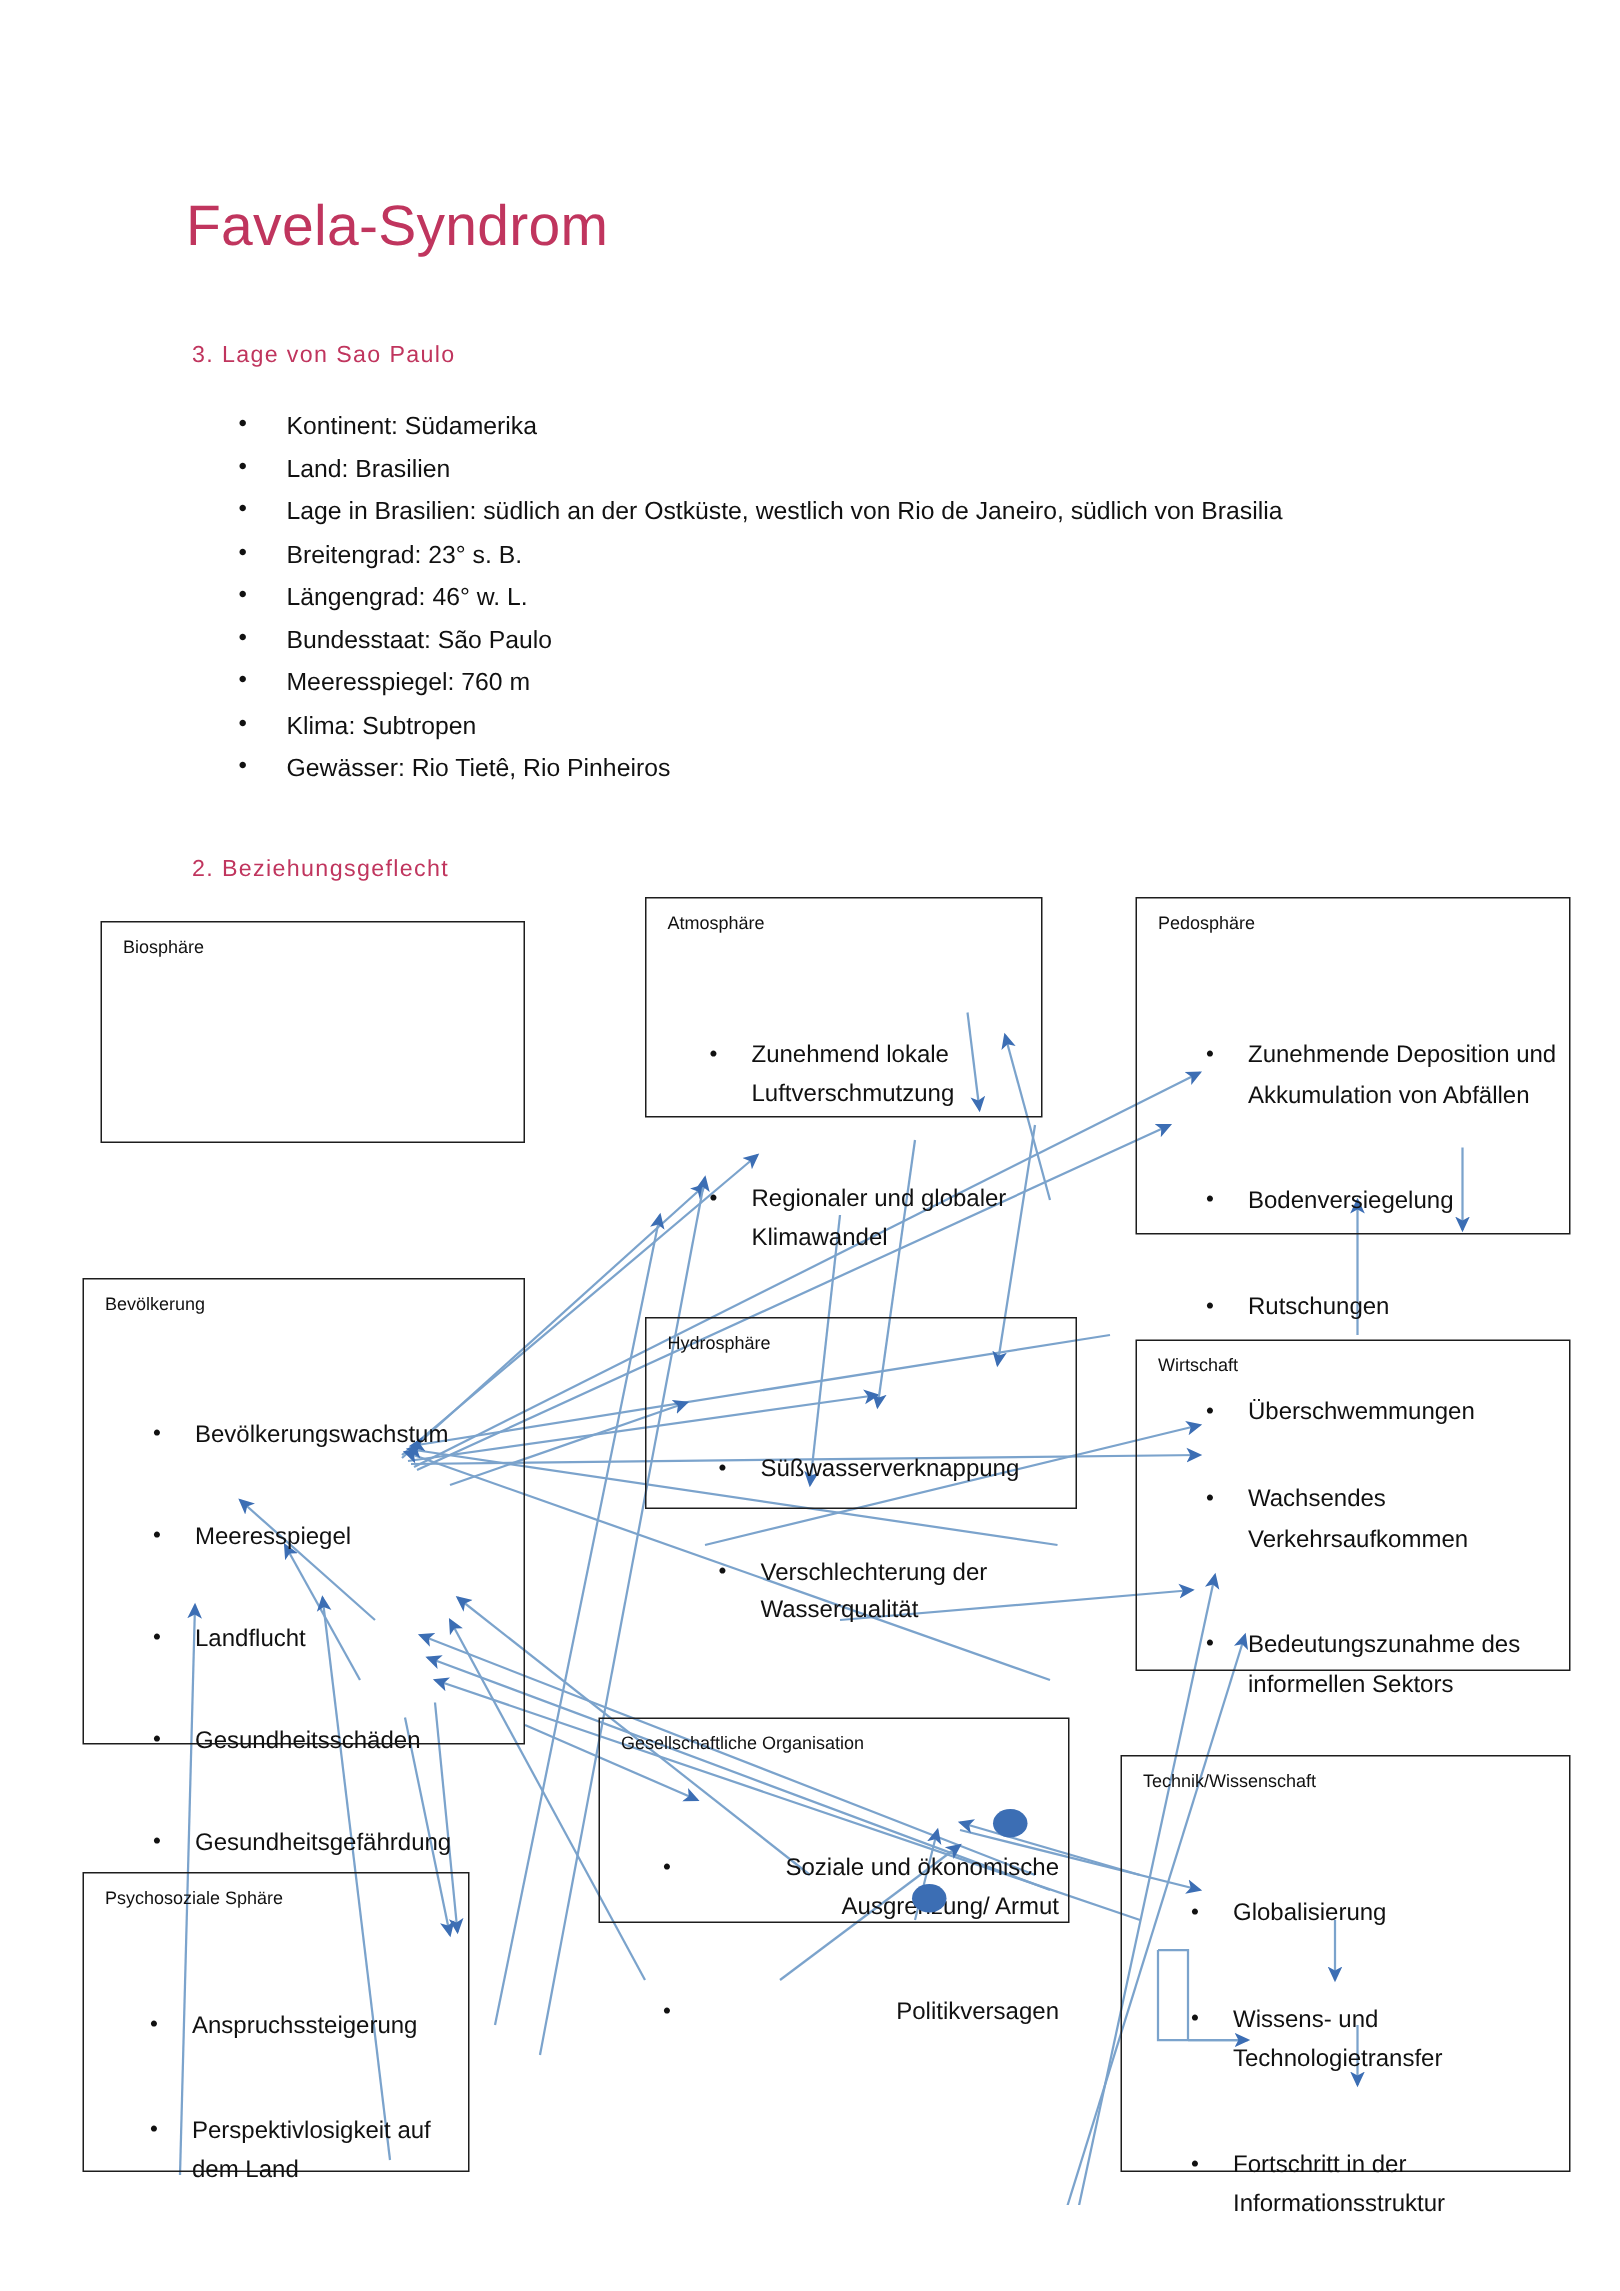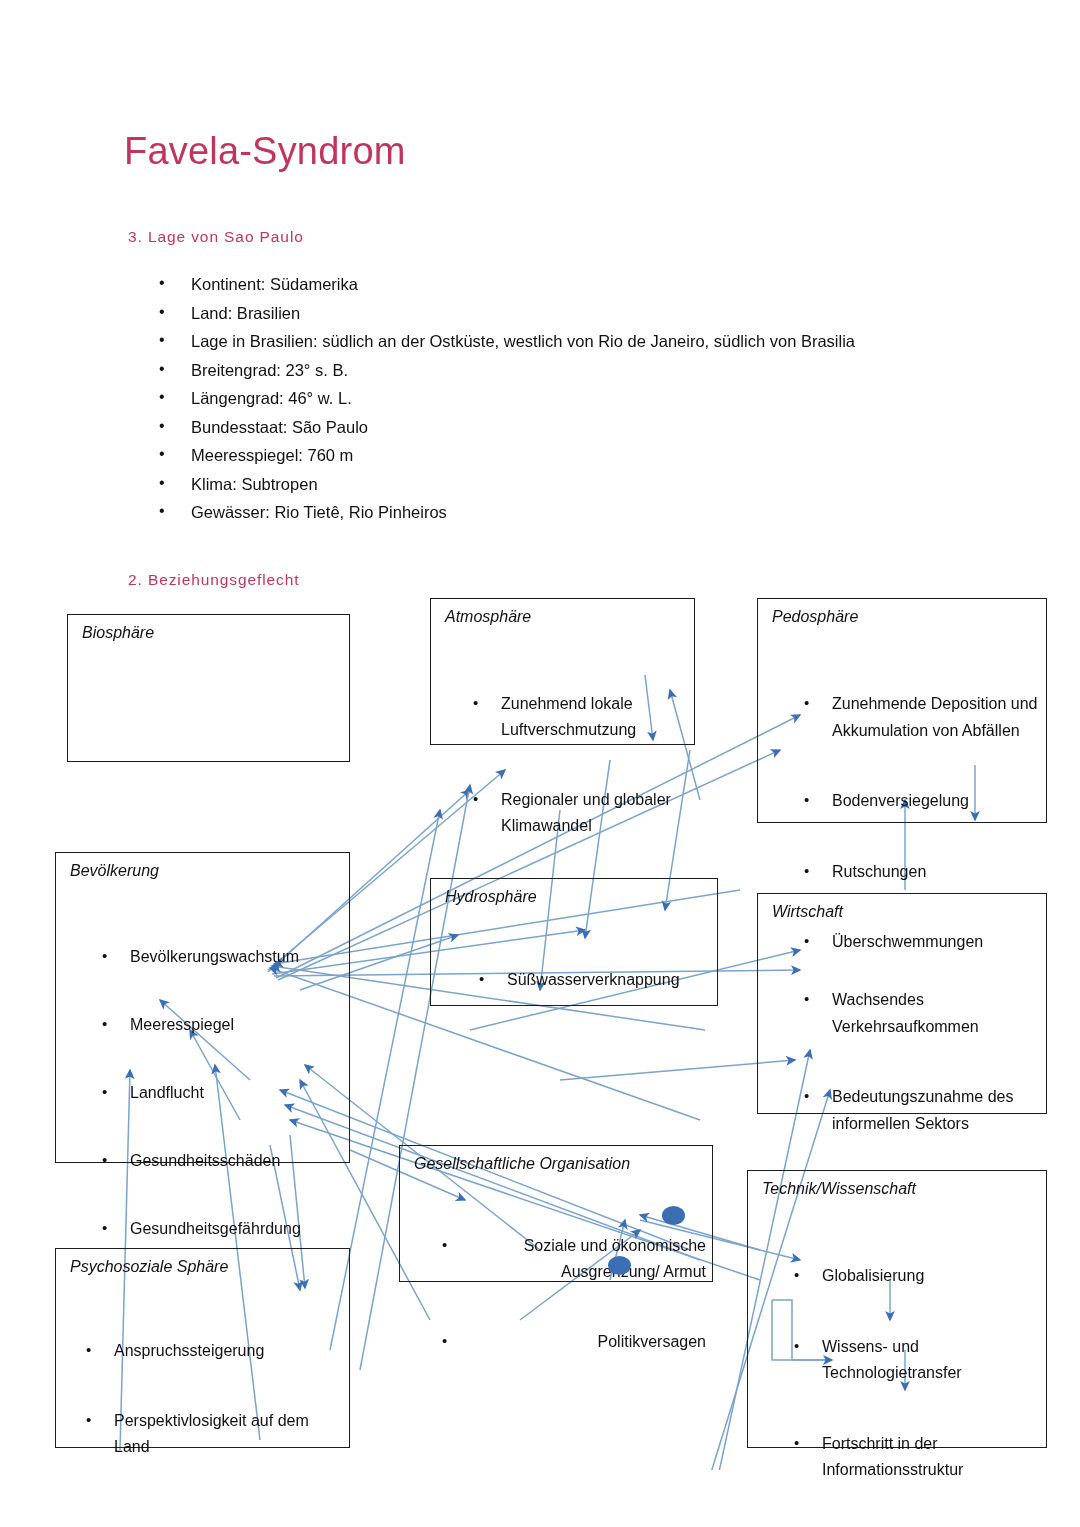--- a/index.html
+++ b/index.html
@@ -23,53 +23,53 @@
              line-height:28.5px;color:#111;white-space:nowrap;}
   #fact-list li::before{content:"\2022";position:absolute;left:9px;top:-1px;
              font-size:16px;color:#111;}
 
   
   #diagram{position:absolute;left:0;top:560px;width:1080px;height:910px;}
   #wires{position:absolute;left:0;top:0;width:1080px;height:910px;}
 
   .node{position:absolute;border:1.6px solid #1d1d1d;background:transparent;
         box-sizing:border-box;}
-  .node .node-title{position:absolute;left:14px;top:9px;font-size:16px;
-        color:#111;white-space:nowrap;font-style:italic;}
+  .node .node-title{position:absolute;left:14px;top:9px;font-size:12px;
+        color:#111;white-space:nowrap;}
   .node ul{list-style:none;margin:0;padding:0;position:absolute;left:36px;
         right:6px;}
   .node ul li{position:relative;padding-left:34px;font-size:16px;color:#111;margin-top:44px;}
   .node ul li::before{content:"\2022";position:absolute;left:6px;top:-1px;
         font-size:15px;color:#111;}
 
   
   #node-biosphaere       {left:67px;  top:54px;  width:283px; height:148px;}
   #node-atmosphaere      {left:430px; top:38px;  width:265px; height:147px;}
   #node-pedosphaere      {left:757px; top:38px;  width:290px; height:225px;}
   #node-bevoelkerung     {left:55px;  top:292px; width:295px; height:311px;}
   #node-hydrosphaere     {left:430px; top:318px; width:288px; height:128px;}
   #node-wirtschaft       {left:757px; top:333px; width:290px; height:221px;}
   #node-gesellschaft     {left:399px; top:585px; width:314px; height:137px;}
-  #node-psychosozial     {left:55px;  top:688px; width:295px; height:200px;}
+  #node-psychosozial     {left:55px;  top:688px; width:258px; height:200px;}
   #node-technik          {left:747px; top:610px; width:300px; height:278px;}
 
   #node-atmosphaere  ul{top:48px;}
   #node-atmosphaere  ul li{line-height:26px;margin-bottom:16px;}
   #node-pedosphaere  ul{top:48px;left:40px;}
   #node-pedosphaere  ul li{line-height:26.5px;}
   #node-bevoelkerung ul{top:48px;left:40px;}
   #node-bevoelkerung ul li{line-height:24px;margin-bottom:29px;}
   #node-bevoelkerung ul li:nth-child(4){margin-bottom:4px;}
   #node-hydrosphaere ul{top:44px;left:42px;}
   #node-hydrosphaere ul li{line-height:25px;margin-bottom:23px;}
   #node-wirtschaft   ul{top:49px;left:40px;}
   #node-wirtschaft   ul li{line-height:26.5px;margin-bottom:3px;}
   #node-gesellschaft ul{top:43px;left:36px;}
   #node-gesellschaft ul li{line-height:26px;margin-bottom:2px;text-align:right;}
-  #node-psychosozial ul{top:45px;left:24px;}
+  #node-psychosozial ul{top:45px;left:38px;}
   #node-psychosozial ul li{line-height:26px;margin-bottom:28px;}
   #node-technik      ul{top:48px;left:40px;}
   #node-technik      ul li{line-height:26.5px;}
 
   .dot-marker{position:absolute;width:23px;height:19px;border-radius:50%;
               background:#3C6EB4;}
 </style>
 </head>
 <body>
 
@@ -190,20 +190,21 @@
         <li>Landflucht</li>
         <li>Gesundheitsschäden</li>
         <li>Gesundheitsgefährdung</li>
       </ul>
     </div>
 
     <div class="node" id="node-hydrosphaere">
       <div class="node-title">Hydrosphäre</div>
       <ul>
         <li>Süßwasserverknappung</li>
+        <li>Verschlechterung der Wasserqualität</li>
       </ul>
     </div>
 
     <div class="node" id="node-wirtschaft">
       <div class="node-title">Wirtschaft</div>
       <ul>
         <li>Wachsendes Verkehrsaufkommen</li>
         <li>Bedeutungszunahme des informellen Sektors</li>
       </ul>
     </div>

